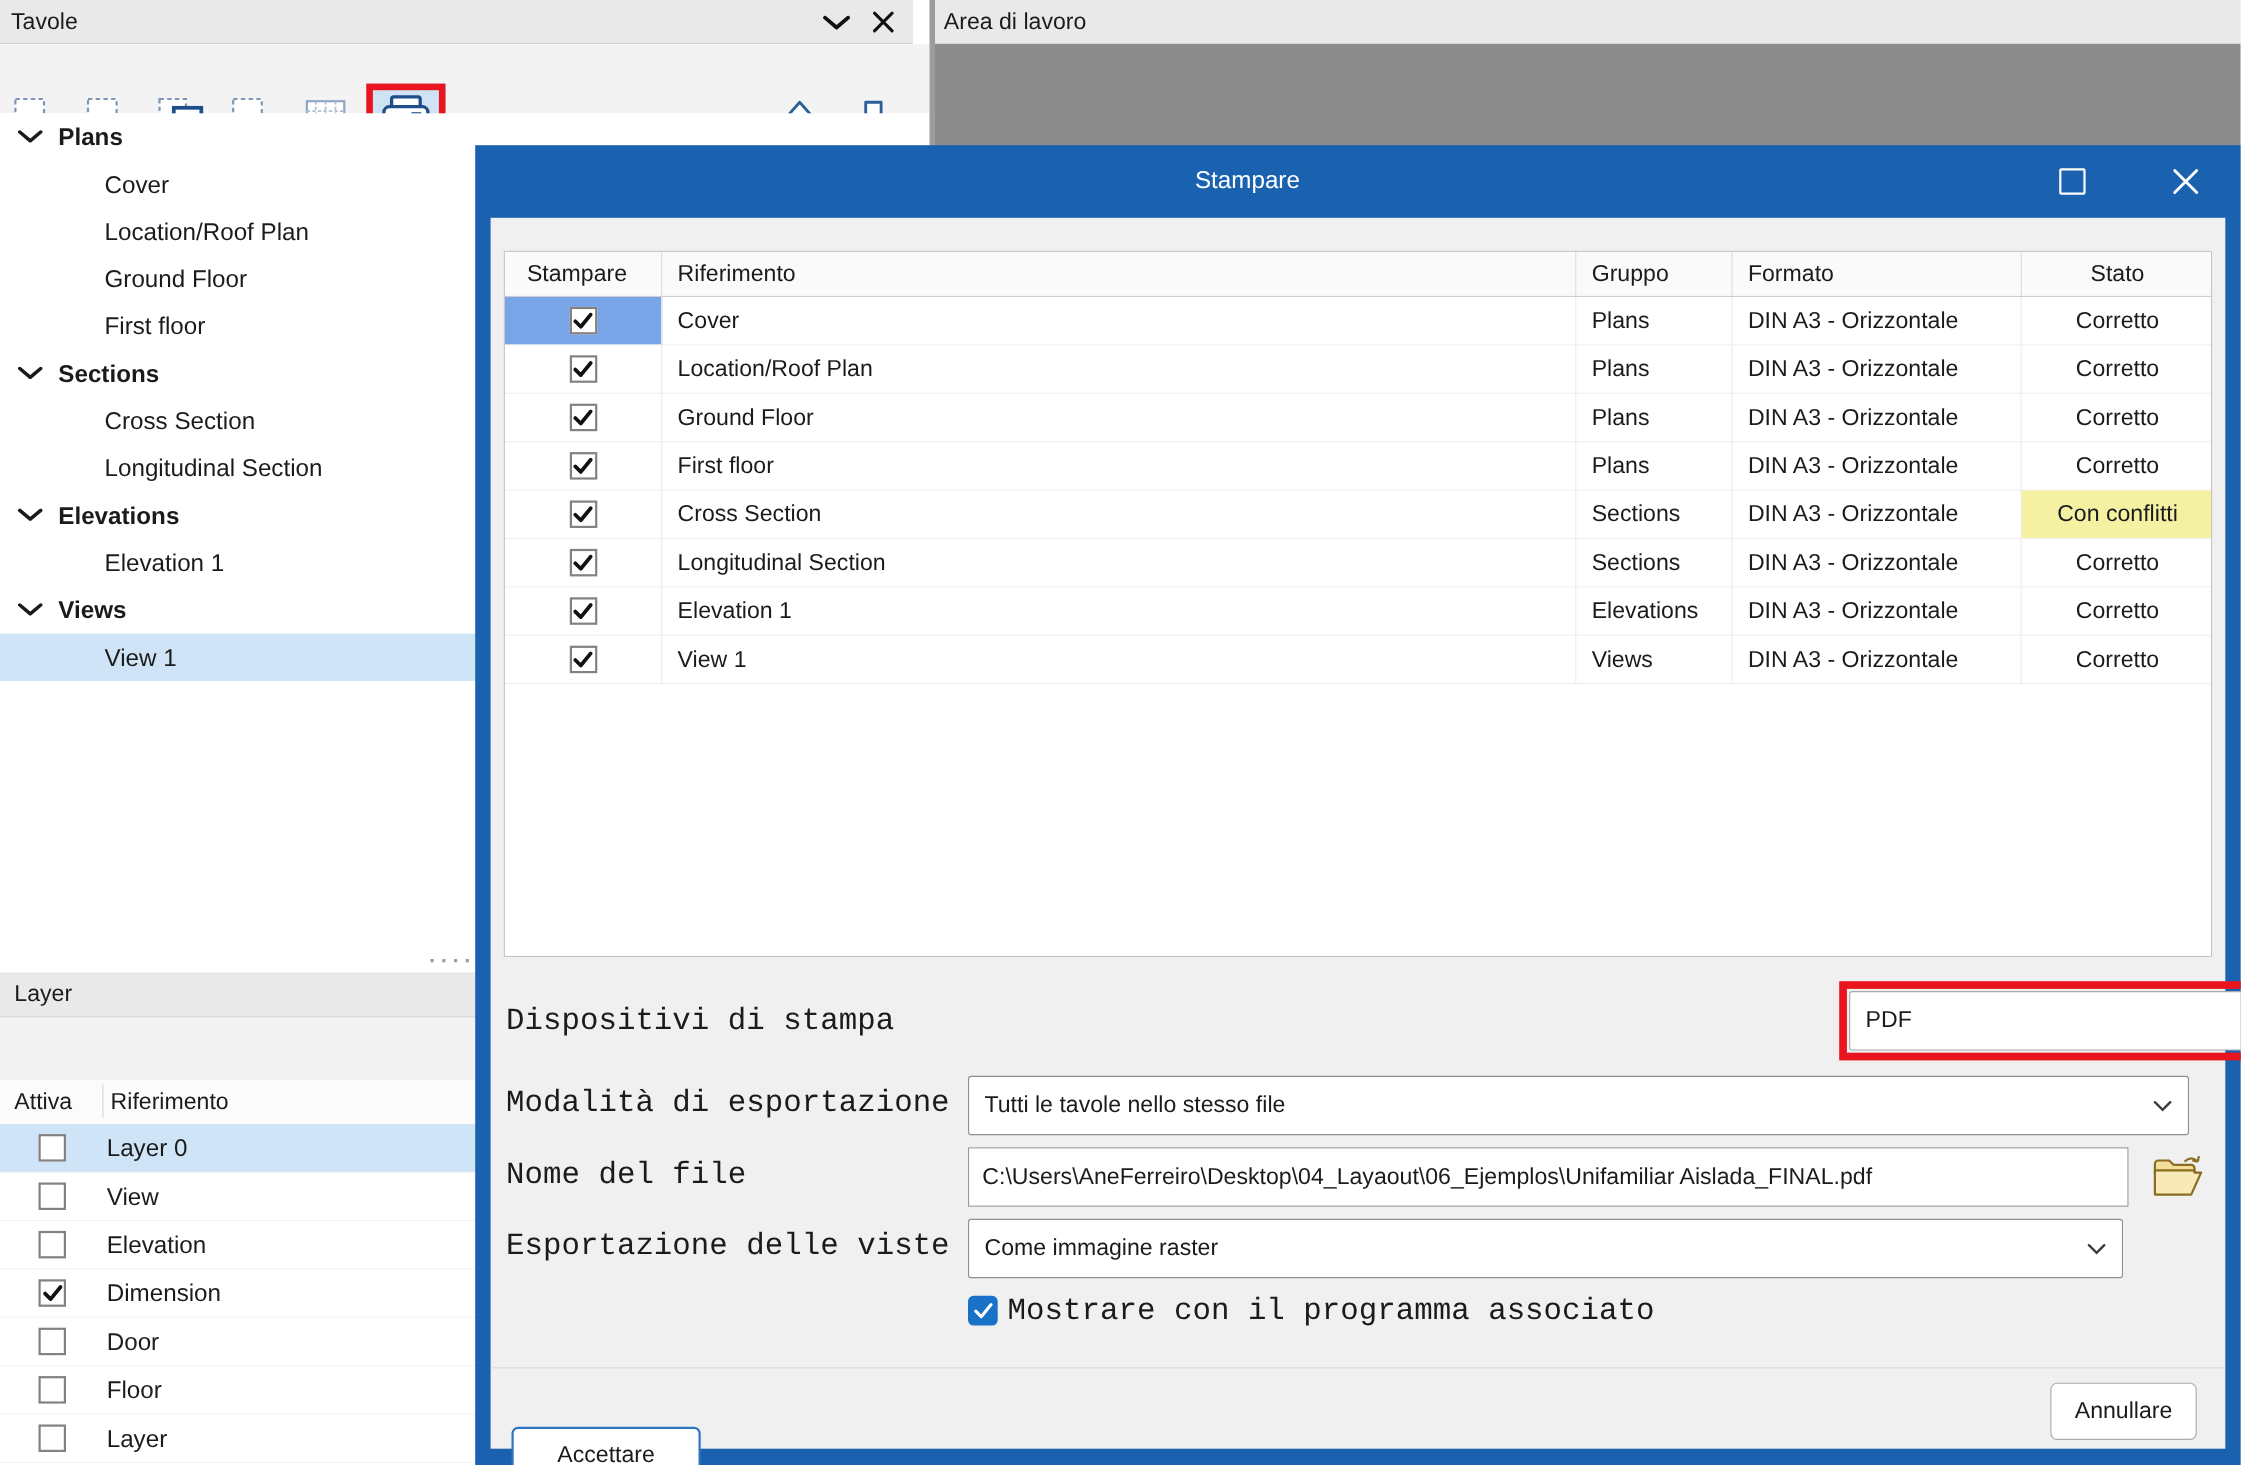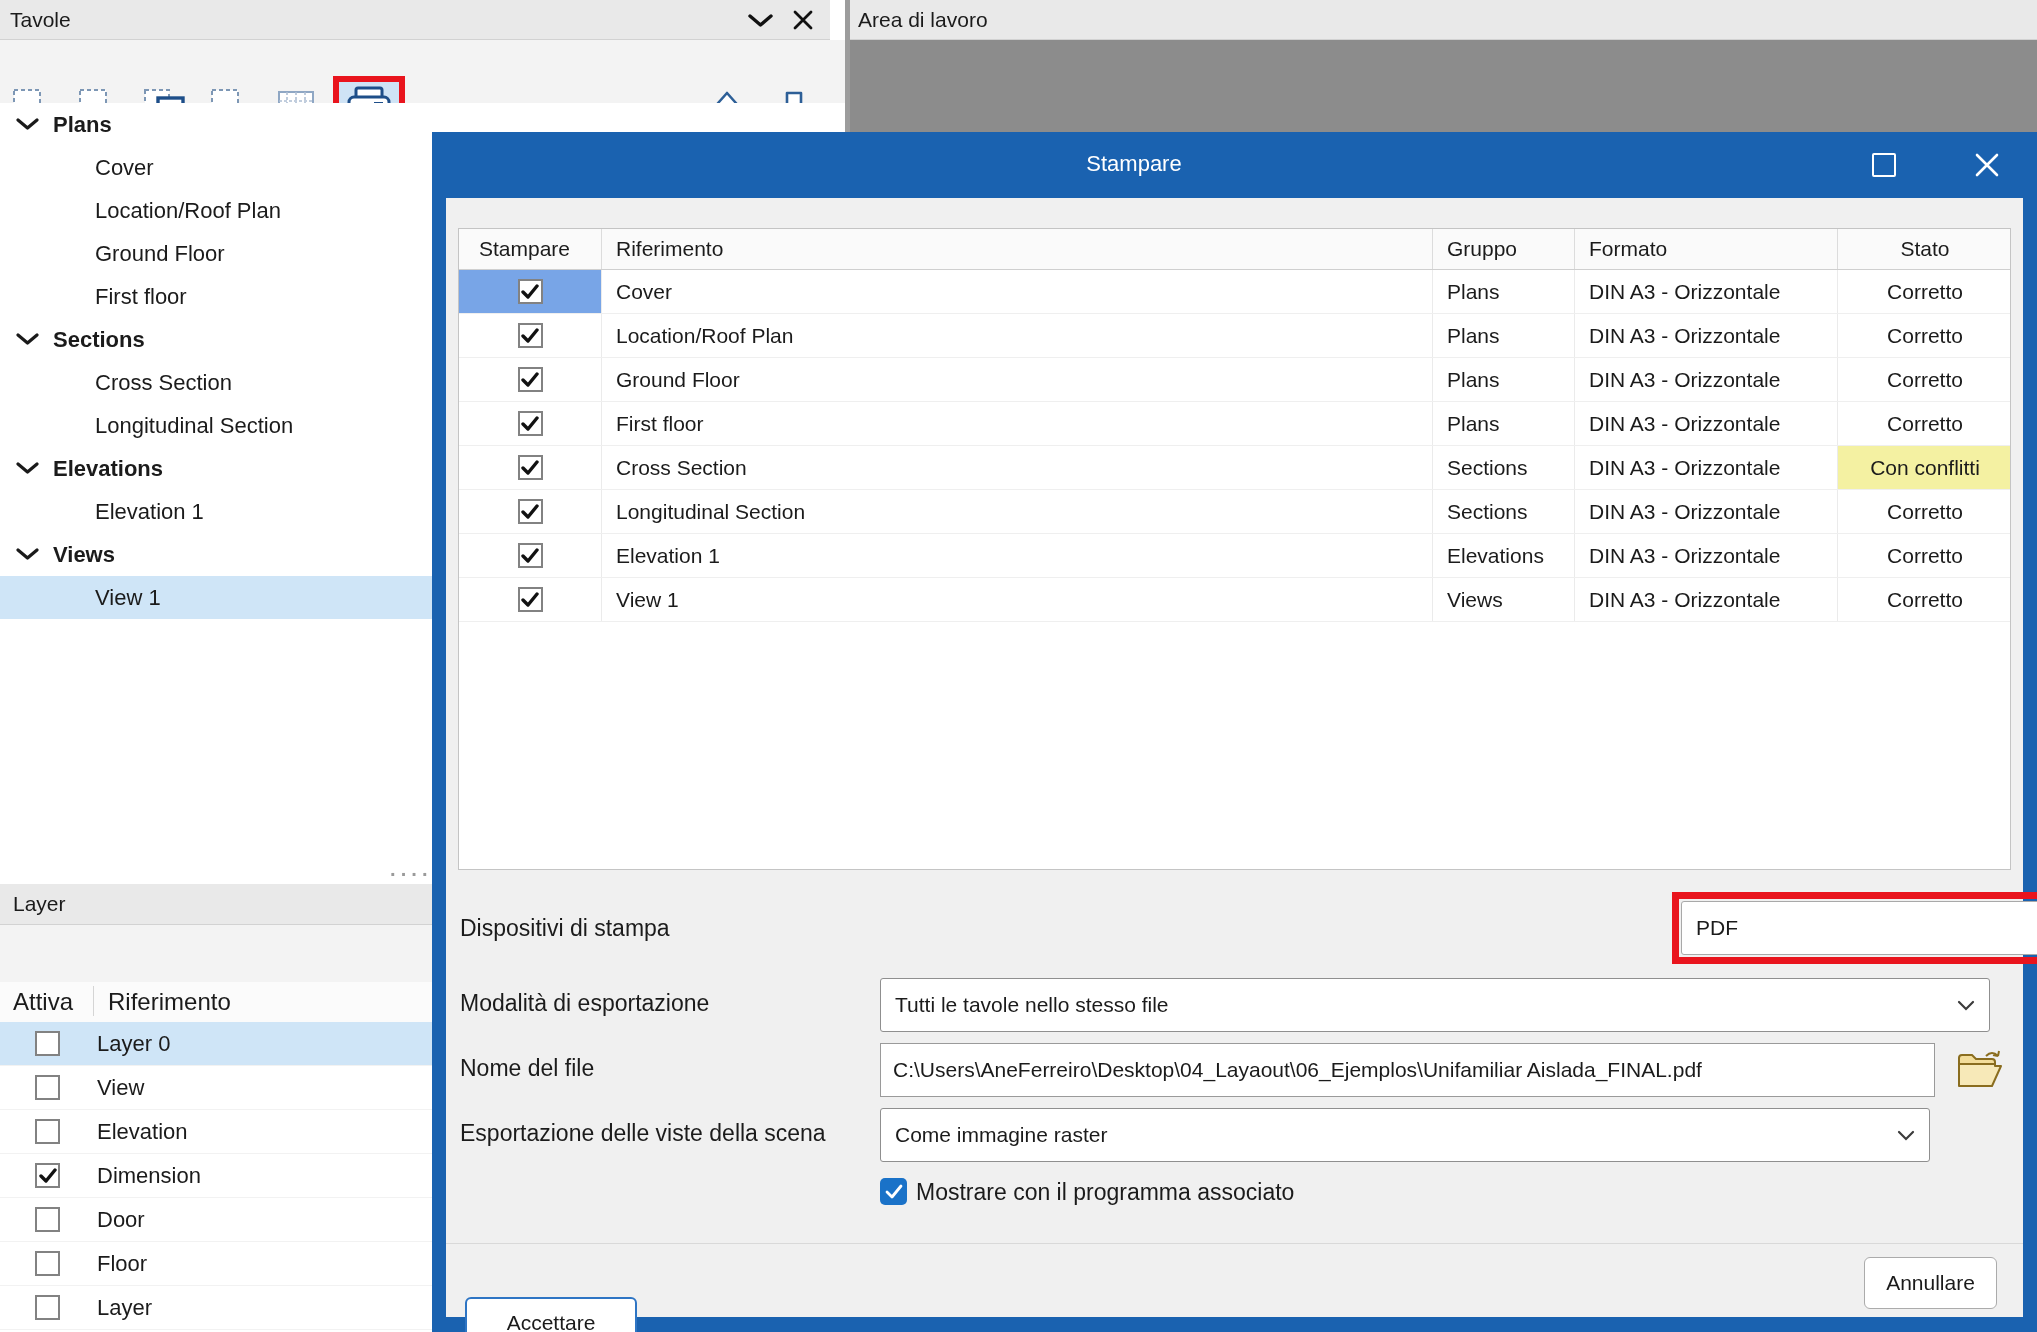--- a/index.html
+++ b/index.html
@@ -18,21 +18,21 @@
   .printer-redbox{position:absolute;left:333px;top:36px;width:72px;height:70px;border:6px solid var(--highlight-red);box-sizing:border-box;background:#cfe3f5;display:flex;align-items:center;justify-content:center;}
   .nav-arrow{position:absolute;top:50px;width:38px;height:46px;}
   .tree{left:0;top:103px;width:845px;background:#ffffff;}
   .trow{height:43px;display:flex;align-items:center;font-size:22px;}
   .trow.group{padding-left:16px;font-weight:bold;gap:14px;}
   .trow.child{padding-left:95px;}
   .trow.selected{background:var(--row-highlight-blue);}
   .splitter-dots{left:390px;top:863px;color:#9a9a9a;font-size:20px;letter-spacing:4px;font-weight:bold;}
   .layer-hdr{left:0;top:884px;width:845px;height:41px;padding-left:13px;box-sizing:border-box;}
   .layer-toolbar{left:0;top:925px;width:845px;height:57px;background:#f3f3f3;}
-  .layer-colhdr{left:0;top:982px;width:845px;height:40px;background:#fbfbfb;border-bottom:2px solid #3b82f6;font-size:24px;display:flex;align-items:center;}
+  .layer-colhdr{left:0;top:982px;width:845px;height:40px;background:#fbfbfb;border-bottom:2px solid #3b82f6;font-size:21px;display:flex;align-items:center;}
   .layer-colhdr .div{position:absolute;left:93px;top:4px;width:1px;height:30px;background:#d5d5d5;}
   .lrow{height:43px;display:flex;align-items:center;border-bottom:1px solid #f2f2f2;}
   .lrow.selected{background:var(--row-highlight-blue);}
   .lcheck,.wincheck{width:25px;height:25px;box-sizing:border-box;border:2px solid #828282;background:#fff;display:flex;align-items:center;justify-content:center;}
   .lrow .lcheck{margin-left:35px;}
   .lrow .llabel{margin-left:37px;font-size:22px;}
   .panel-border{left:845px;top:0;width:5px;height:1332px;background:#9c9c9c;}
 
   
   .ws-hdr{left:850px;top:0;width:1187px;height:40px;padding-left:8px;box-sizing:border-box;}
@@ -52,21 +52,21 @@
   .hcell.center{justify-content:center;padding-left:0;}
   .hcell:last-child{border-right:none;}
   .prow{height:43px;border-bottom:1px solid #efefef;}
   .cell{display:flex;align-items:center;font-size:21px;border-right:1px solid #ebebeb;padding-left:14px;box-sizing:border-box;}
   .cell:last-child{border-right:none;}
   .c-check{justify-content:center;padding-left:0;}
   .c-st{justify-content:center;padding-left:0;}
   .selcell{background:var(--sel-cell-blue);}
   .conflict{background:var(--conflict-yellow);}
 
-  .field-label{position:absolute;font-size:23px;height:28px;display:flex;align-items:center;}
+  .field-label{position:absolute;font-size:28px;height:28px;display:flex;align-items:center;font-family:Liberation Mono, monospace;}
   .combo{background:#fff;border:1px solid #8f8f8f;border-radius:3px;display:flex;align-items:center;padding:0 14px;font-size:21px;box-sizing:border-box;}
   .combo .chev{margin-left:auto;}
   .pdf-redbox{position:absolute;left:1226px;top:694px;width:414px;height:72px;border:7px solid var(--highlight-red);box-sizing:border-box;display:flex;}
   .pdf-combo{flex:1;margin:2px;border:1px solid #a9a9a9;}
   .textfield{position:absolute;background:#fff;border:1px solid #9a9a9a;display:flex;align-items:center;padding:0 12px;font-size:21px;box-sizing:border-box;white-space:nowrap;overflow:hidden;}
   .bluecheck{position:absolute;left:434px;top:980px;width:27px;height:27px;background:#1a72c8;border-radius:5px;display:flex;align-items:center;justify-content:center;}
   .divider{position:absolute;left:0;top:1045px;width:1577px;height:1px;background:#d9d9d9;}
   .btn{position:absolute;display:flex;align-items:center;justify-content:center;font-size:21px;background:#fff;border-radius:6px;box-sizing:border-box;}
   .btn-accept{left:19px;top:1099px;width:172px;height:52px;border:2.5px solid #2e75c4;}
   .btn-cancel{left:1418px;top:1059px;width:133px;height:52px;border:1.5px solid #ababab;}

